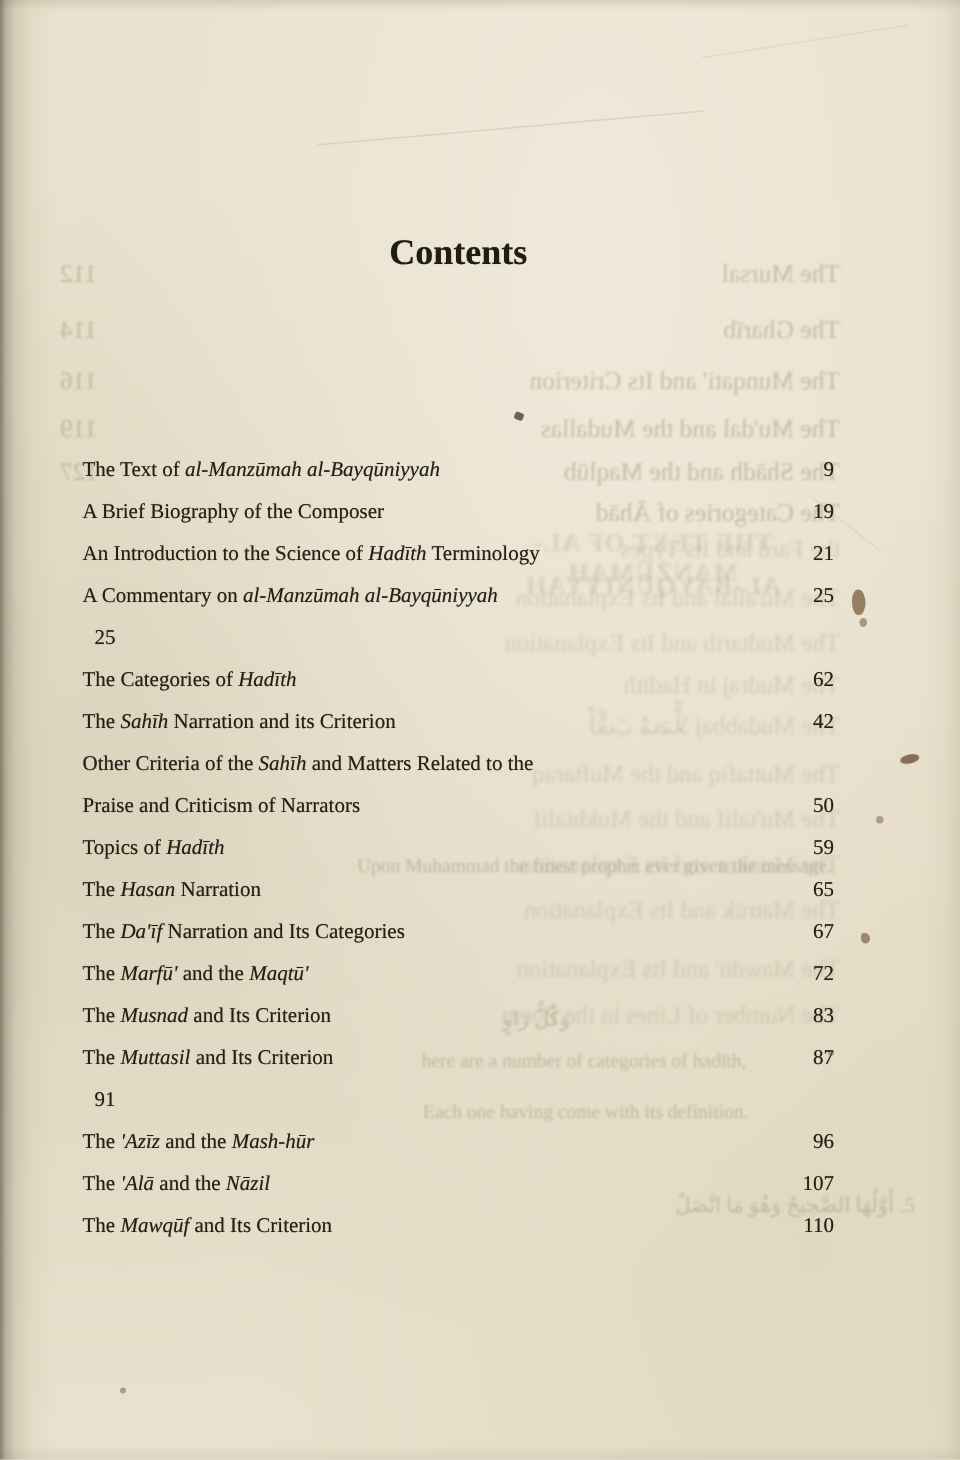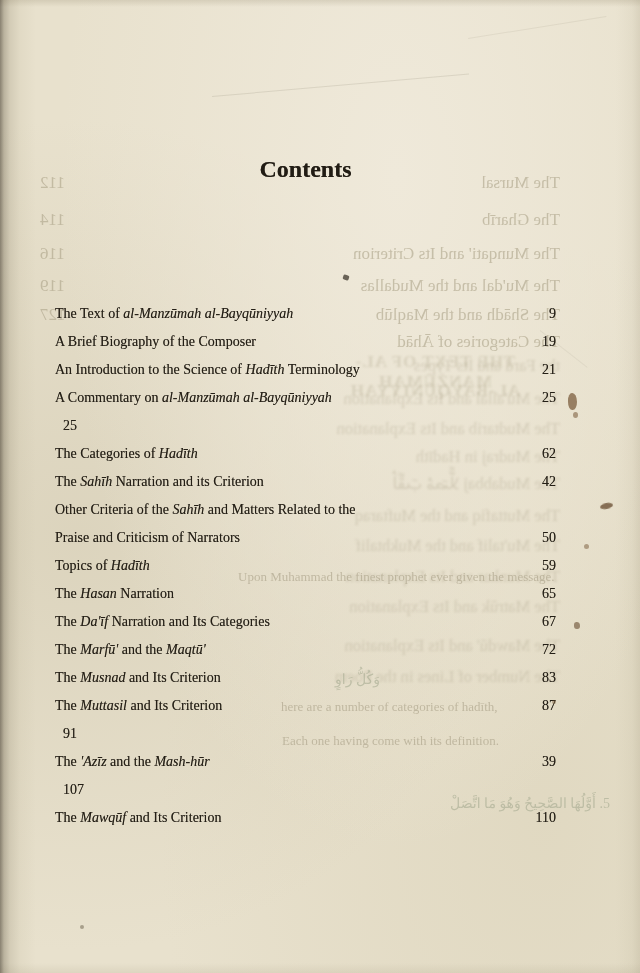--- a/index.html
+++ b/index.html
@@ -200,23 +200,24 @@
       </div>
       <div class="row">
         <div class="lbl"><span>The </span><span class="it">Muttasil</span><span> and Its Criterion</span></div>
         <div class="num">87</div>
       </div>
       <div class="row">
         <div class="num">91</div>
       </div>
       <div class="row">
         <div class="lbl"><span>The </span><span class="it">'Azīz</span><span> and the </span><span class="it">Mash-hūr</span></div>
-        <div class="num">39</div>
-      </div>
-      <div class="row">
+        <div class="num">96</div>
+      </div>
+      <div class="row">
+        <div class="lbl"><span>The </span><span class="it">'Alā</span><span> and the </span><span class="it">Nāzil</span></div>
         <div class="num">107</div>
       </div>
       <div class="row">
         <div class="lbl"><span>The </span><span class="it">Mawqūf</span><span> and Its Criterion</span></div>
         <div class="num">110</div>
       </div>
     </div>
 
   <div class="stain" style="left:343px;top:275px;width:6px;height:5px;background:rgba(61,55,44,.75);border-radius:30%;transform:rotate(20deg);"></div>
   <div class="stain" style="left:568px;top:393px;width:9px;height:17px;background:rgba(107,74,40,.65);border-radius:45% 55% 50% 50%;filter:blur(.4px);"></div>

